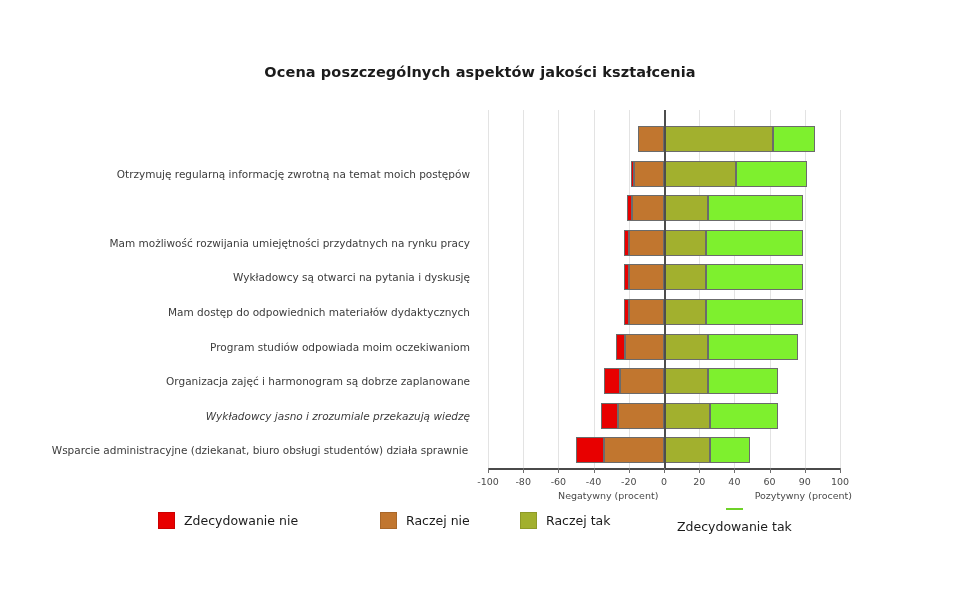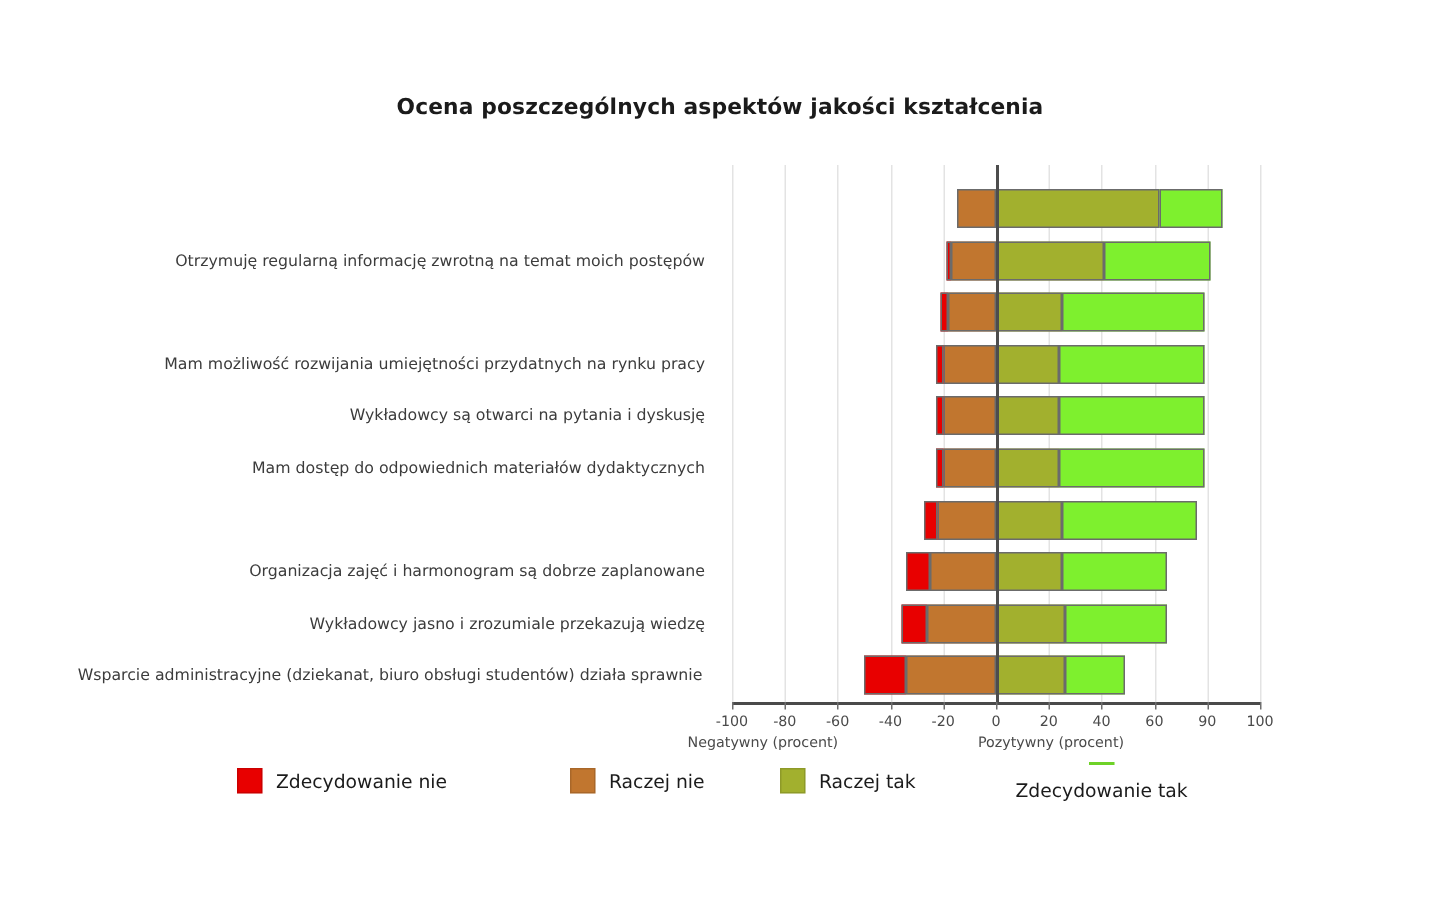--- a/index.html
+++ b/index.html
@@ -117,21 +117,21 @@
     margin-left: -20px;
     text-align: center;
     font-size: 9.5px;
     color: #4a4a4a;
   }
   .axis-caption {
     position: absolute;
     top: 22px;
     width: 200px;
     margin-left: -100px;
-    text-align: left;
+    text-align: right;
     font-size: 9.5px;
     color: #4a4a4a;
   }
 
   
   #legend {
     position: absolute;
     left: 0;
     top: 508px;
     width: 960px;
@@ -162,22 +162,23 @@
 
 <div id="chart-root">
 
   <div id="chart-title">Ocena poszczególnych aspektów jakości kształcenia</div>
 
   <div class="cat-labels" id="cat-labels">
       <div class="cat-label" style="top: 57.6px;">Otrzymuję regularną informację zwrotną na temat moich postępów</div>
       <div class="cat-label" style="top: 126.8px;">Mam możliwość rozwijania umiejętności przydatnych na rynku pracy</div>
       <div class="cat-label" style="top: 161.4px;">Wykładowcy są otwarci na pytania i dyskusję</div>
       <div class="cat-label" style="top: 196px;">Mam dostęp do odpowiednich materiałów dydaktycznych</div>
+      <div class="cat-label" style="top: 230.6px;">Program studiów odpowiada moim oczekiwaniom</div>
       <div class="cat-label" style="top: 265.2px;">Organizacja zajęć i harmonogram są dobrze zaplanowane</div>
-      <div class="cat-label" style="top: 299.8px;">Wykładowcy jasno i zrozumiale przekazują wiedzę</div>
+      <div class="cat-label" style="top: 299.8px; font-style: italic;">Wykładowcy jasno i zrozumiale przekazują wiedzę</div>
       <div class="cat-label" style="top: 334.4px; text-align: center;">Wsparcie administracyjne (dziekanat, biuro obsługi studentów) działa sprawnie</div>
     </div>
 
   <div class="plot-area" id="plot-area">
     <div class="rows" id="bar-rows">
         <div class="bar-row" style="top: 16px;">
           <div class="seg" style="left: 149.6px; width: 26.4px; background: rgb(193, 118, 47);"></div>
           <div class="seg" style="left: 176px; width: 109.12px; background: rgb(162, 176, 46);"></div>
           <div class="seg" style="left: 285.12px; width: 42.24px; background: rgb(126, 240, 46);"></div>
         </div>

